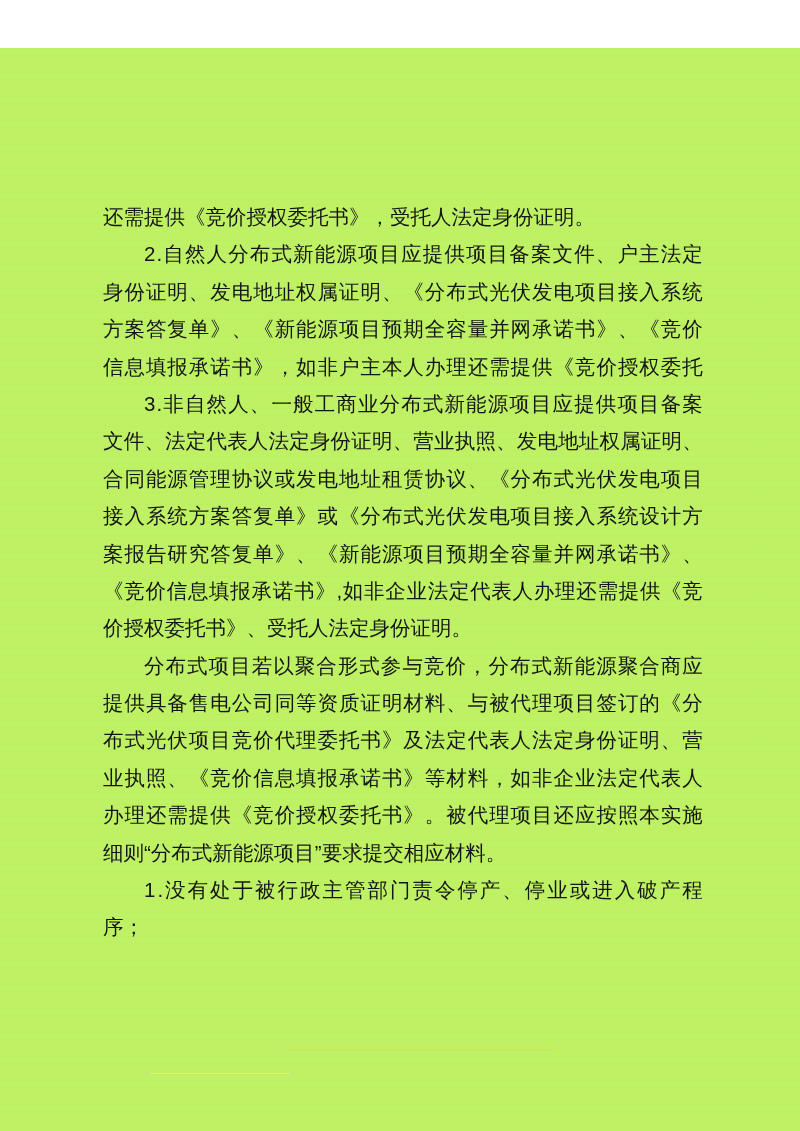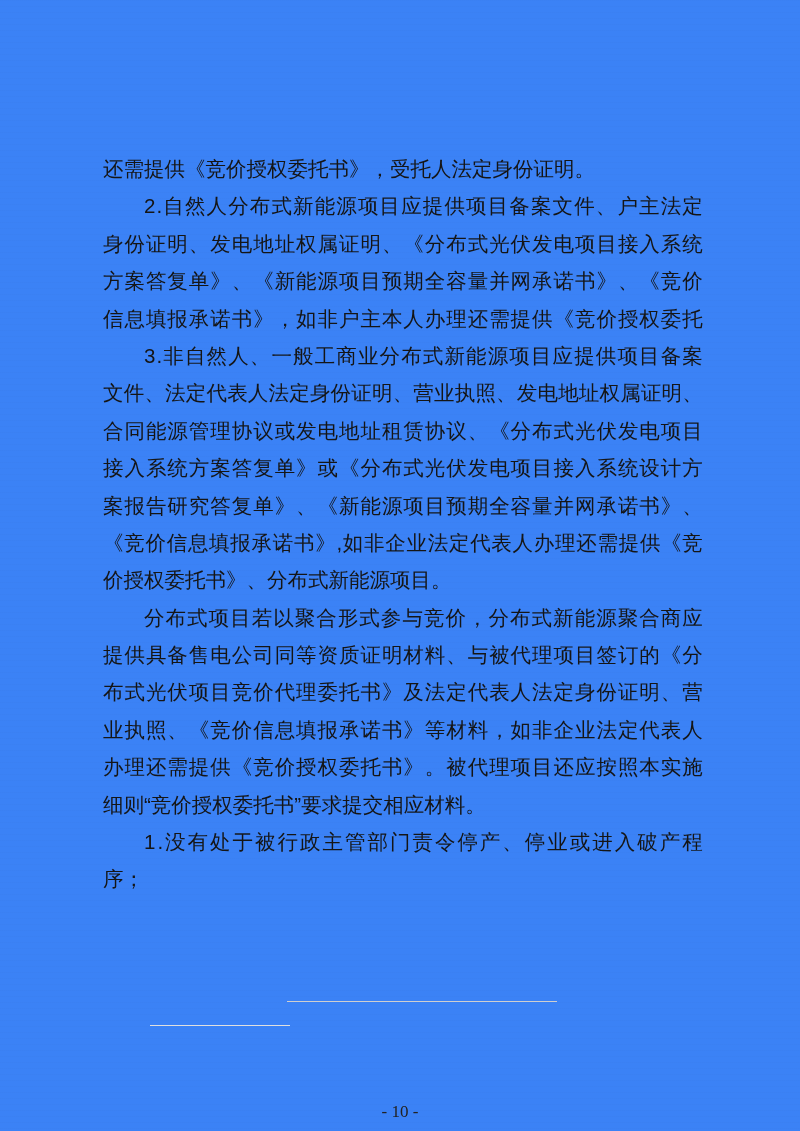--- a/index.html
+++ b/index.html
@@ -7,21 +7,22 @@
     width: 800px;
     height: 1131px;
     background: #ffffff;
     position: relative;
     overflow: hidden;
     font-family: "Liberation Sans", sans-serif;
   }
   .page {
     position: absolute;
     inset: 0;
-    background: #3b82f6;
+    background: #bef264;
+    margin-top: 48px;
   }
   
   .scan-noise {
     position: absolute;
     inset: 0;
     background-image: repeating-linear-gradient(
       180deg,
       rgba(0,0,0,0.012) 0px, rgba(0,0,0,0.012) 1px,
       transparent 1px, transparent 6px
     );
@@ -366,21 +367,21 @@
         <span>人</span>
         <span>办</span>
         <span>理</span>
         <span>还</span>
         <span>需</span>
         <span>提</span>
         <span>供</span>
         <span>《</span>
         <span>竞</span>
       </div>
-      <div class="line">价授权委托书》、分布式新能源项目。</div>
+      <div class="line">价授权委托书》、受托人法定身份证明。</div>
       <div class="line justify indent">
         <span>分</span>
         <span>布</span>
         <span>式</span>
         <span>项</span>
         <span>目</span>
         <span>若</span>
         <span>以</span>
         <span>聚</span>
         <span>合</span>
@@ -515,21 +516,21 @@
         <span>项</span>
         <span>目</span>
         <span>还</span>
         <span>应</span>
         <span>按</span>
         <span>照</span>
         <span>本</span>
         <span>实</span>
         <span>施</span>
       </div>
-      <div class="line">细则“竞价授权委托书”要求提交相应材料。</div>
+      <div class="line">细则“分布式新能源项目”要求提交相应材料。</div>
       <div class="line justify indent">
         <span>1</span>
         <span>.</span>
         <span>没</span>
         <span>有</span>
         <span>处</span>
         <span>于</span>
         <span>被</span>
         <span>行</span>
         <span>政</span>

